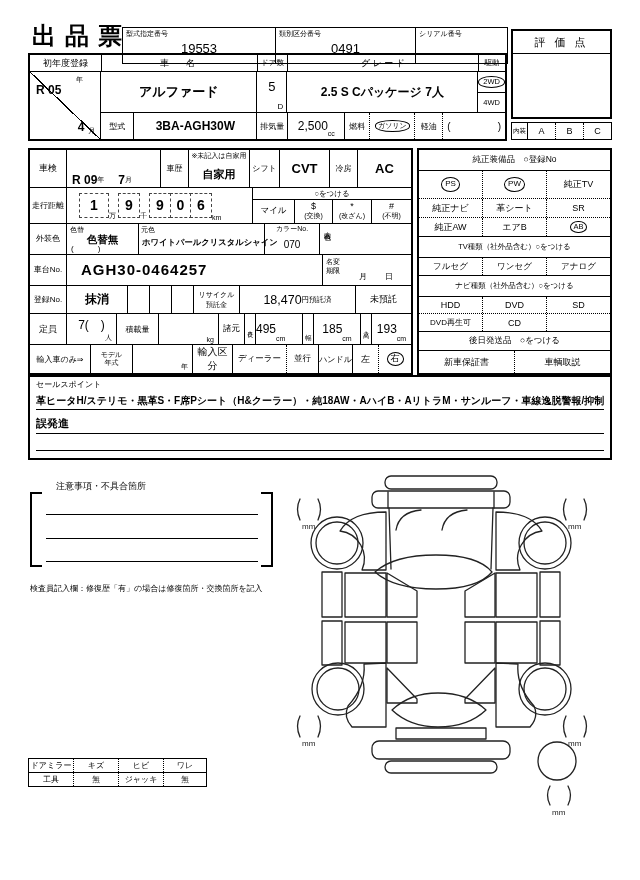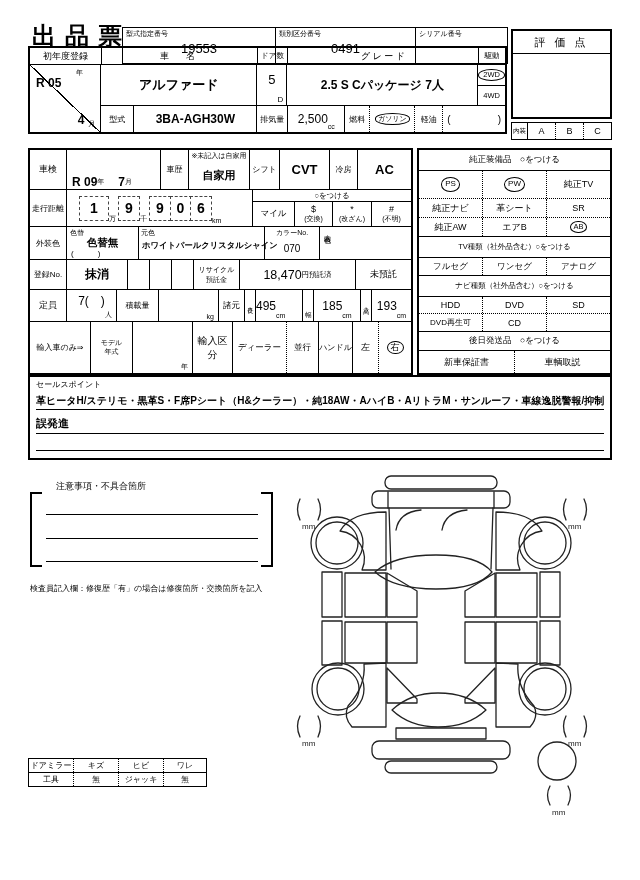--- a/index.html
+++ b/index.html
@@ -60,21 +60,21 @@
     <div style="flex:1"></div>
   </div>
 
   <div class="abs flex b1" style="left:511px;top:122px;width:101px;height:18px">
     <div class="c br" style="width:16px;font-size:6.5px;line-height:1">内装</div>
     <div class="c brd lbl9" style="flex:1">A</div>
     <div class="c brd lbl9" style="flex:1">B</div>
     <div class="c lbl9" style="flex:1">C</div>
   </div>
 
-  <div class="abs col b2" style="left:28px;top:46px;width:479px;height:88px">
+  <div class="abs col b2" style="left:28px;top:53px;width:479px;height:88px">
     <div class="flex bb" style="height:17px">
       <div class="c br lbl9" style="width:72px">初年度登録</div>
       <div class="c br lbl9" style="width:156px;letter-spacing:4px">車　名</div>
       <div class="c br" style="width:30px;font-size:7.5px">ドア数</div>
       <div class="c br lbl9" style="width:191px">グ レ ー ド</div>
       <div class="c" style="flex:1;font-size:7.5px">駆動</div>
     </div>
     <div class="flex" style="flex:1">
       <div class="rel br diag" style="width:72px">
         <span class="abs" style="left:46px;top:3px;font-size:7px">年</span>
@@ -185,20 +185,32 @@
       </div>
       <div class="col br" style="width:55px">
         <div class="c lbl7" style="height:11px">カラーNo.</div>
         <div class="c" style="flex:1;font-size:10px">070</div>
       </div>
       <div class="rel" style="flex:1">
         <span class="abs vert lbl7" style="left:2px;top:2px">内装色</span>
       </div>
     </div>
 
+    <div class="flex bb" style="height:32px">
+      <div class="c br lbl8" style="width:37px">車台No.</div>
+      <div class="flex br" style="width:256px;align-items:center;padding-left:14px;font-size:15px;font-weight:bold;letter-spacing:1px">AGH30-0464257</div>
+      <div class="rel" style="flex:1">
+        <div class="abs lbl7" style="left:3px;top:3px;line-height:1.25">
+          <div>名変</div>
+          <div>期限</div>
+        </div>
+        <span class="abs lbl8" style="left:36px;bottom:3px">月</span>
+        <span class="abs lbl8" style="left:62px;bottom:3px">日</span>
+      </div>
+    </div>
 
     <div class="flex bb" style="height:30px">
       <div class="c br lbl8" style="width:37px">登録No.</div>
       <div class="c br v12 bold" style="width:61px">抹消</div>
       <div class="br" style="width:22px"></div>
       <div class="br" style="width:22px"></div>
       <div class="br" style="width:22px"></div>
       <div class="col c br lbl7" style="width:46px;line-height:1.3">
         <span>リサイクル</span>
         <span>預託金</span>
@@ -258,21 +270,21 @@
       <div class="c br" style="width:32px;font-size:8.5px">並行</div>
       <div class="c br lbl8" style="width:34px">ハンドル</div>
       <div class="c brd lbl9" style="width:26px">左</div>
       <div class="c" style="flex:1">
           <span class="circ lbl9" style="padding:0 3px">右</span>
         </div>
     </div>
   </div>
 
   <div class="abs col b2" style="left:417px;top:148px;width:195px;height:227px">
-    <div class="c bb" style="height:21px;font-size:8.5px">純正装備品　○をつける</div>
+    <div class="c bb" style="height:21px;font-size:8.5px">純正装備品　○登録No</div>
     <div class="flex bbd" style="height:28px">
       <div class="c brd" style="flex:1">
           <span class="circ lbl8" style="padding:1px 3px">PS</span>
         </div>
       <div class="c brd" style="flex:1">
           <span class="circ lbl8" style="padding:1px 3px">PW</span>
         </div>
       <div class="c lbl9" style="flex:1">純正TV</div>
     </div>
     <div class="flex bbd" style="height:19px">

